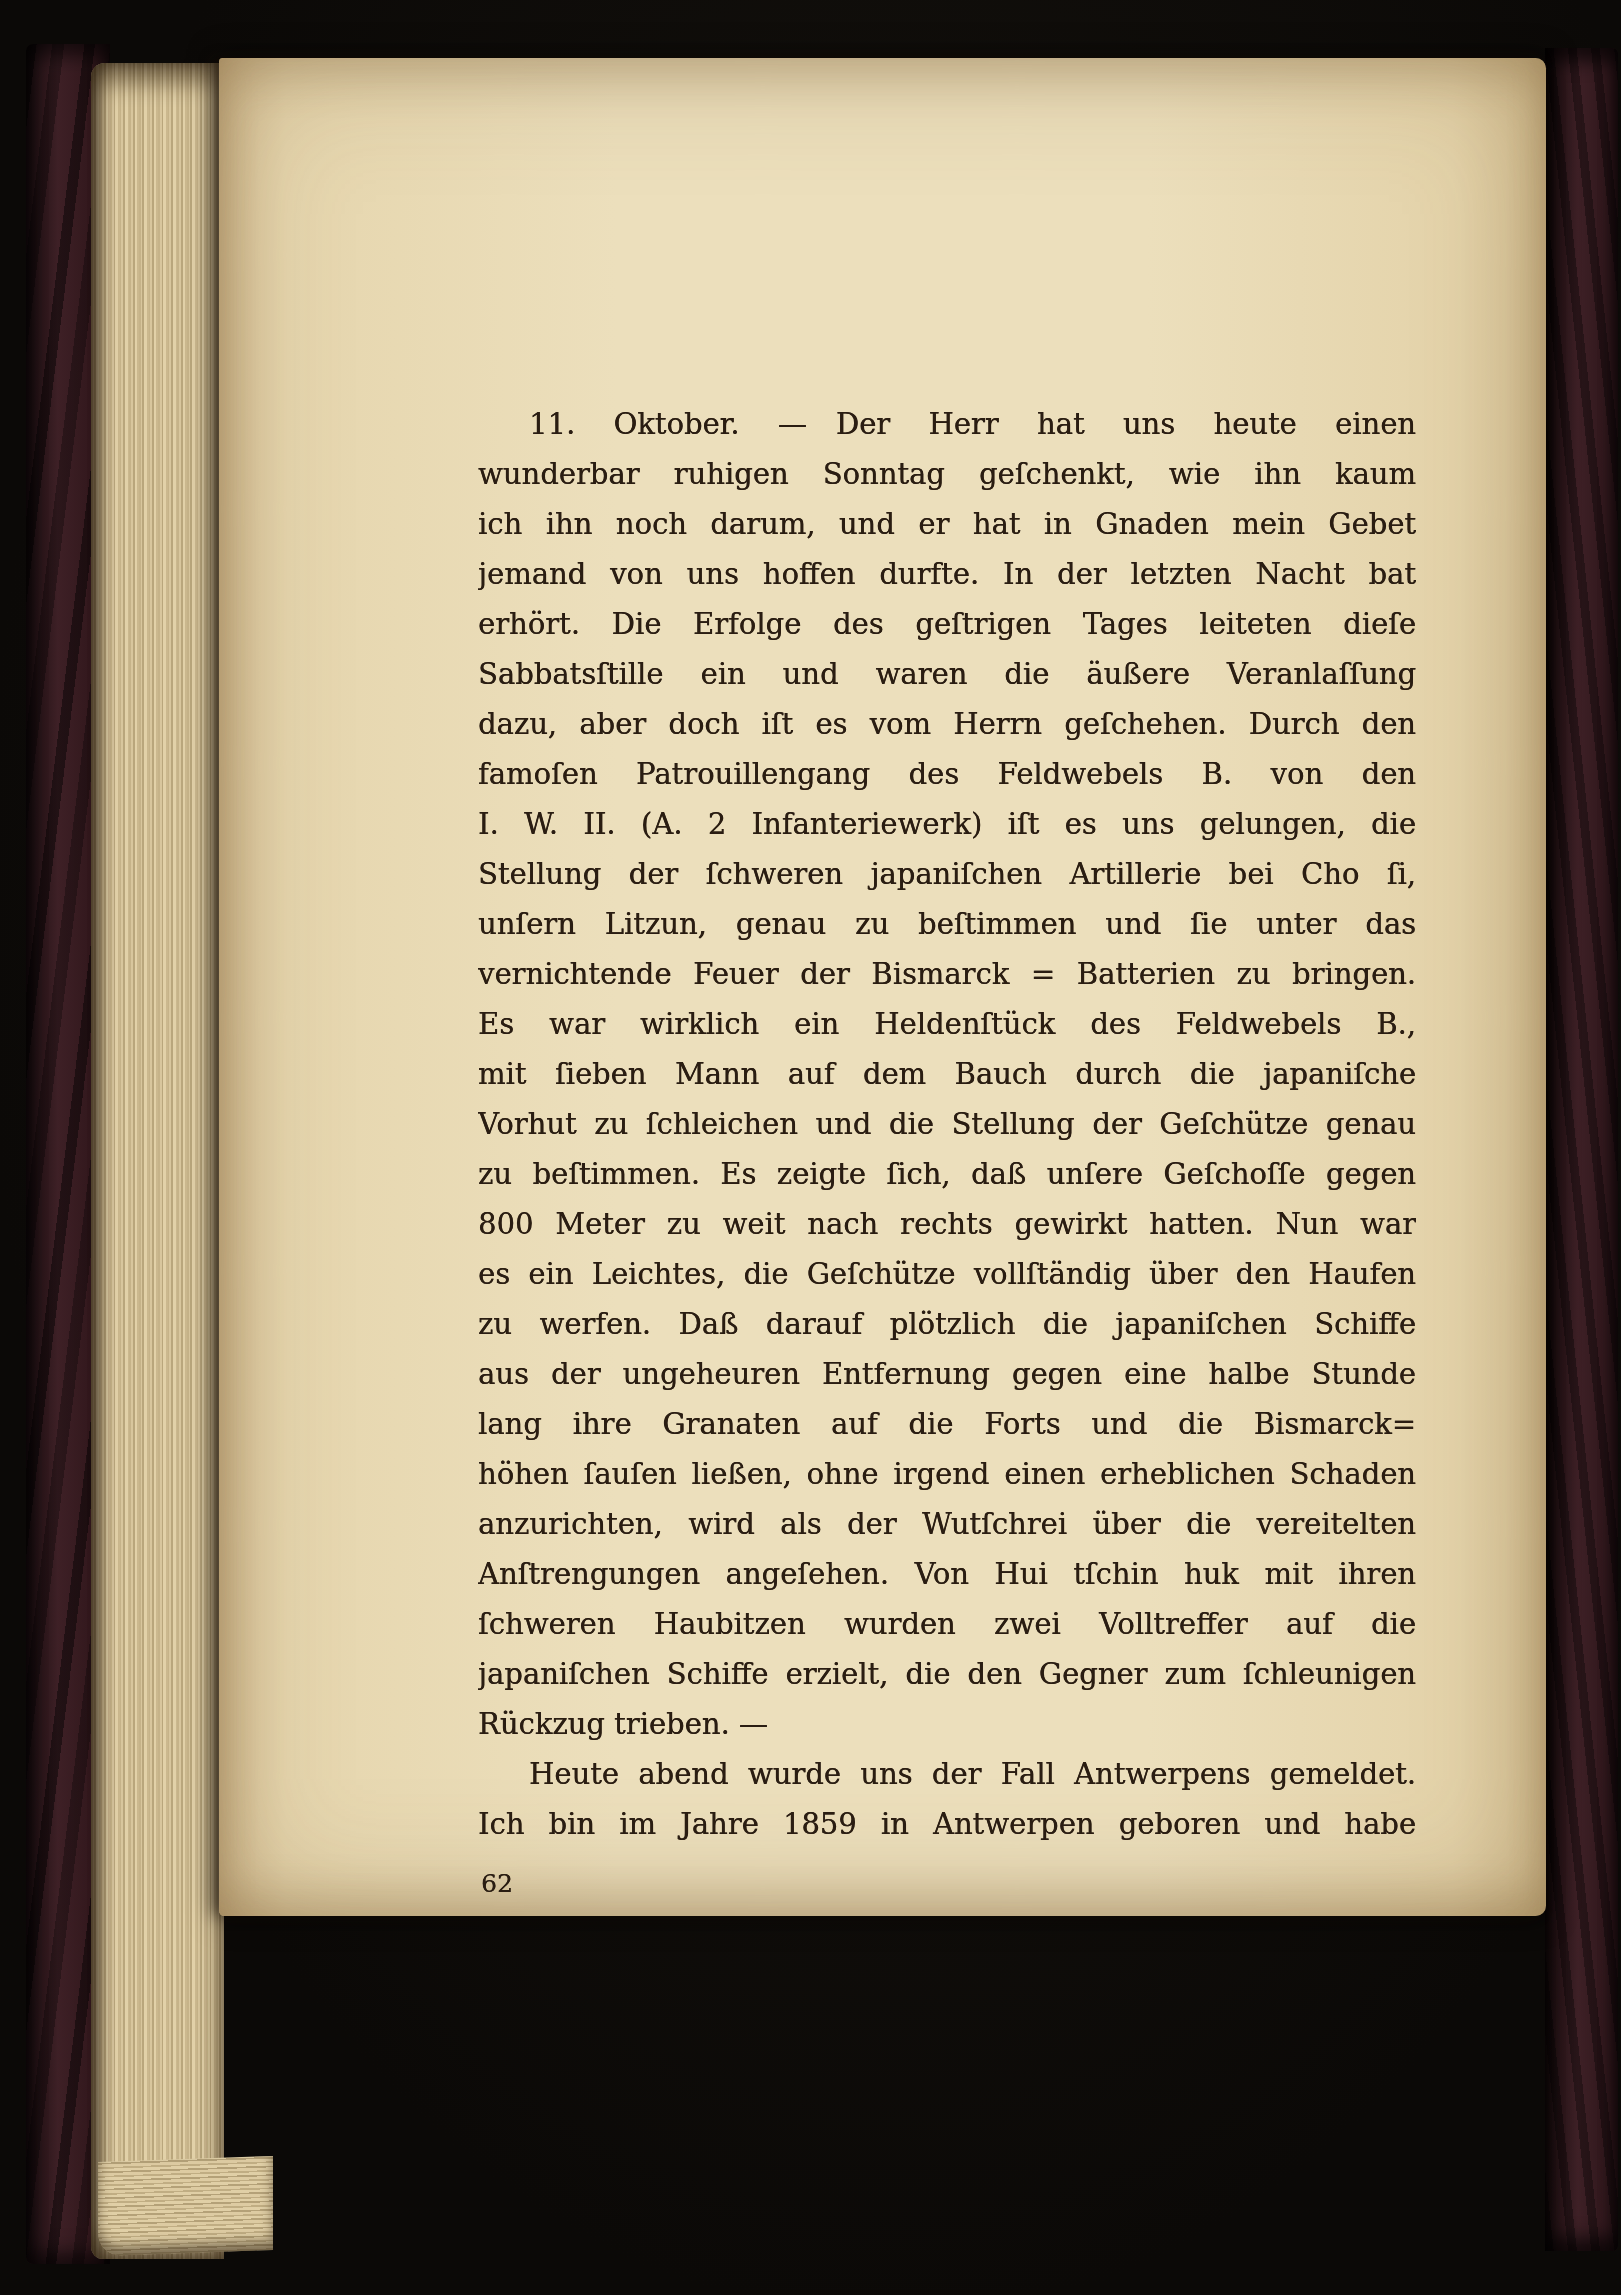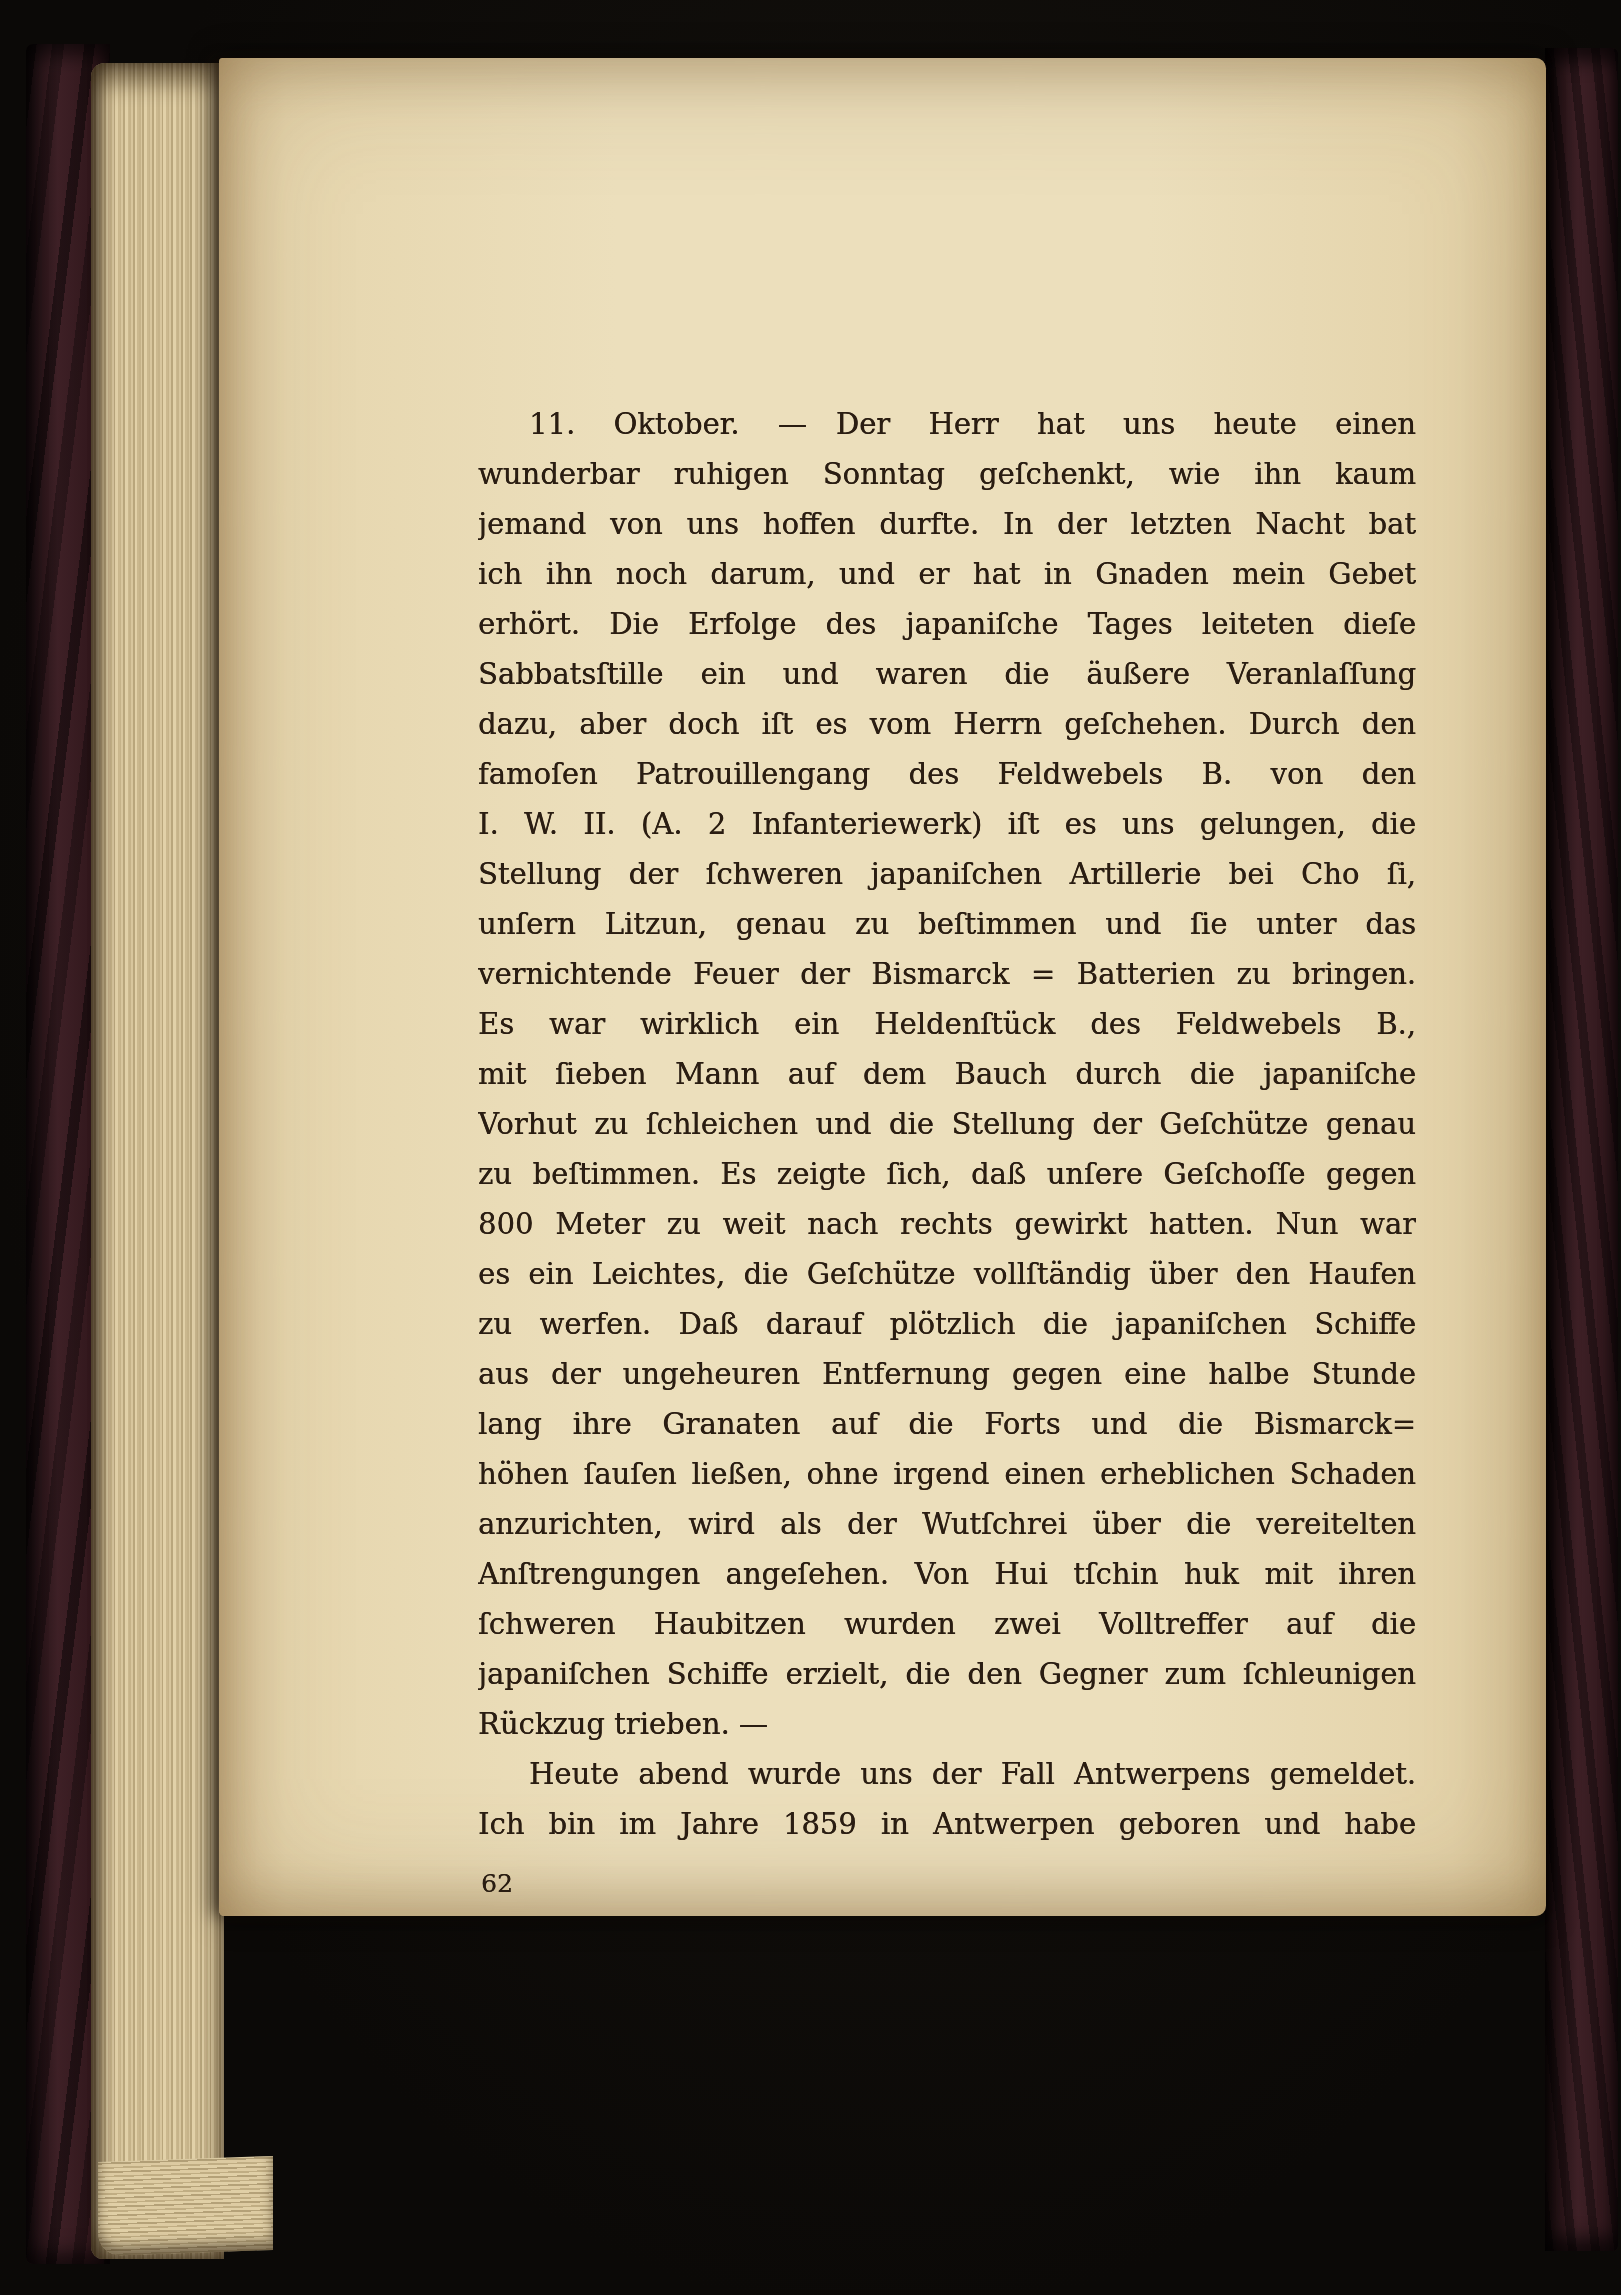--- a/index.html
+++ b/index.html
@@ -145,23 +145,23 @@
 
 <div class="scene">
   <div class="cover-left"></div>
   <div class="cover-right"></div>
   <div class="page-stack"></div>
   <div class="stack-bottom"></div>
   <div class="page">
     <div class="text-block">
         <div class="line just indent">11. Oktober. — Der Herr hat uns heute einen</div>
         <div class="line just">wunderbar ruhigen Sonntag geſchenkt, wie ihn kaum</div>
+        <div class="line just">ich ihn noch darum, und er hat in Gnaden mein Gebet</div>
         <div class="line just">jemand von uns hoffen durfte. In der letzten Nacht bat</div>
-        <div class="line just">ich ihn noch darum, und er hat in Gnaden mein Gebet</div>
-        <div class="line just">erhört. Die Erfolge des japaniſche Tages leiteten dieſe</div>
+        <div class="line just">erhört. Die Erfolge des geſtrigen Tages leiteten dieſe</div>
         <div class="line just">Sabbatsſtille ein und waren die äußere Veranlaſſung</div>
         <div class="line just">dazu, aber doch iſt es vom Herrn geſchehen. Durch den</div>
         <div class="line just">famoſen Patrouillengang des Feldwebels B. von den</div>
         <div class="line just">I. W. II. (A. 2 Infanteriewerk) iſt es uns gelungen, die</div>
         <div class="line just">Stellung der ſchweren japaniſchen Artillerie bei Cho ſi,</div>
         <div class="line just">unſern Litzun, genau zu beſtimmen und ſie unter das</div>
         <div class="line just">vernichtende Feuer der Bismarck = Batterien zu bringen.</div>
         <div class="line just">Es war wirklich ein Heldenſtück des Feldwebels B.,</div>
         <div class="line just">mit ſieben Mann auf dem Bauch durch die japaniſche</div>
         <div class="line just">Vorhut zu ſchleichen und die Stellung der Geſchütze genau</div>

